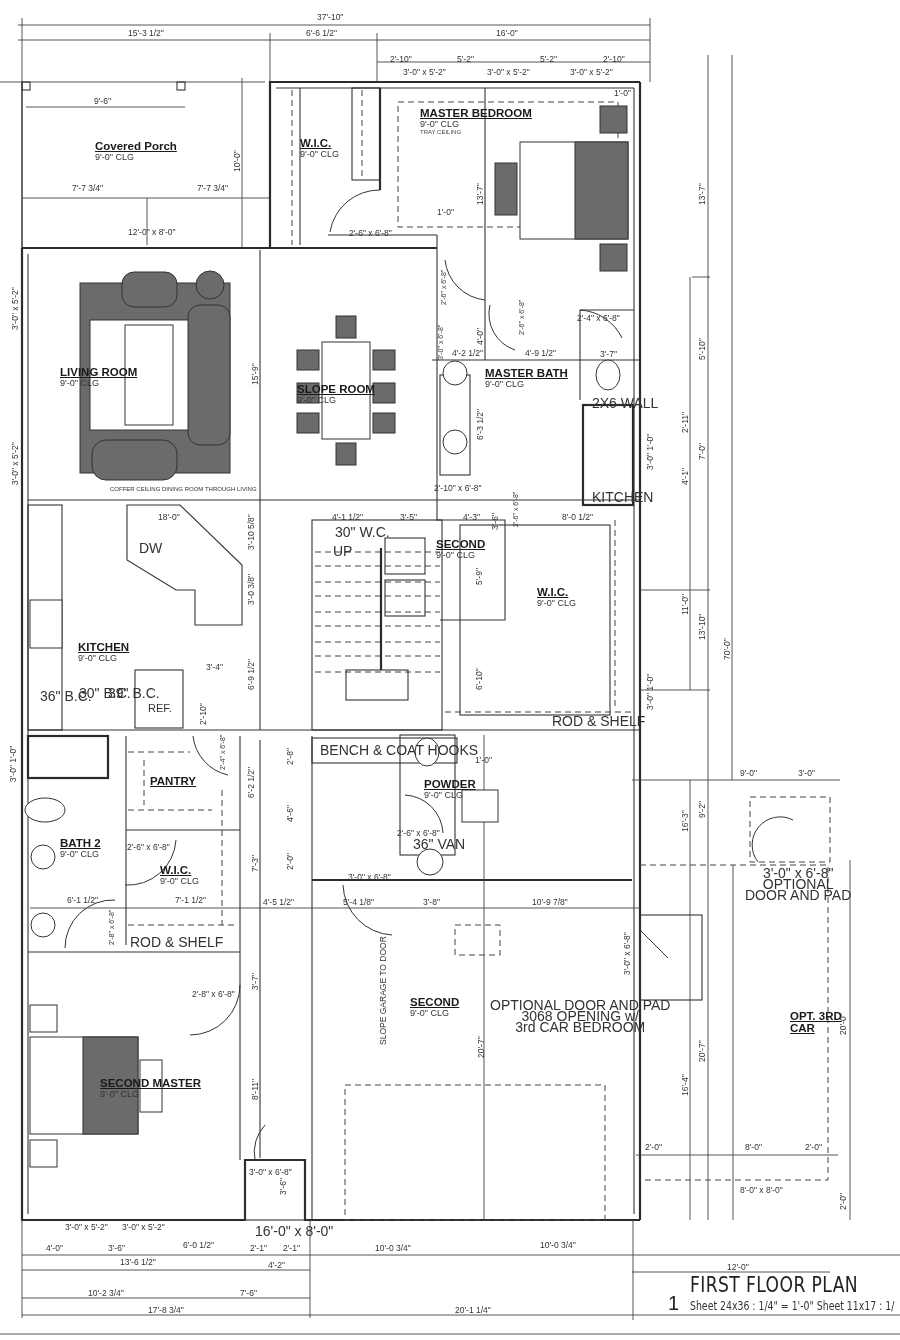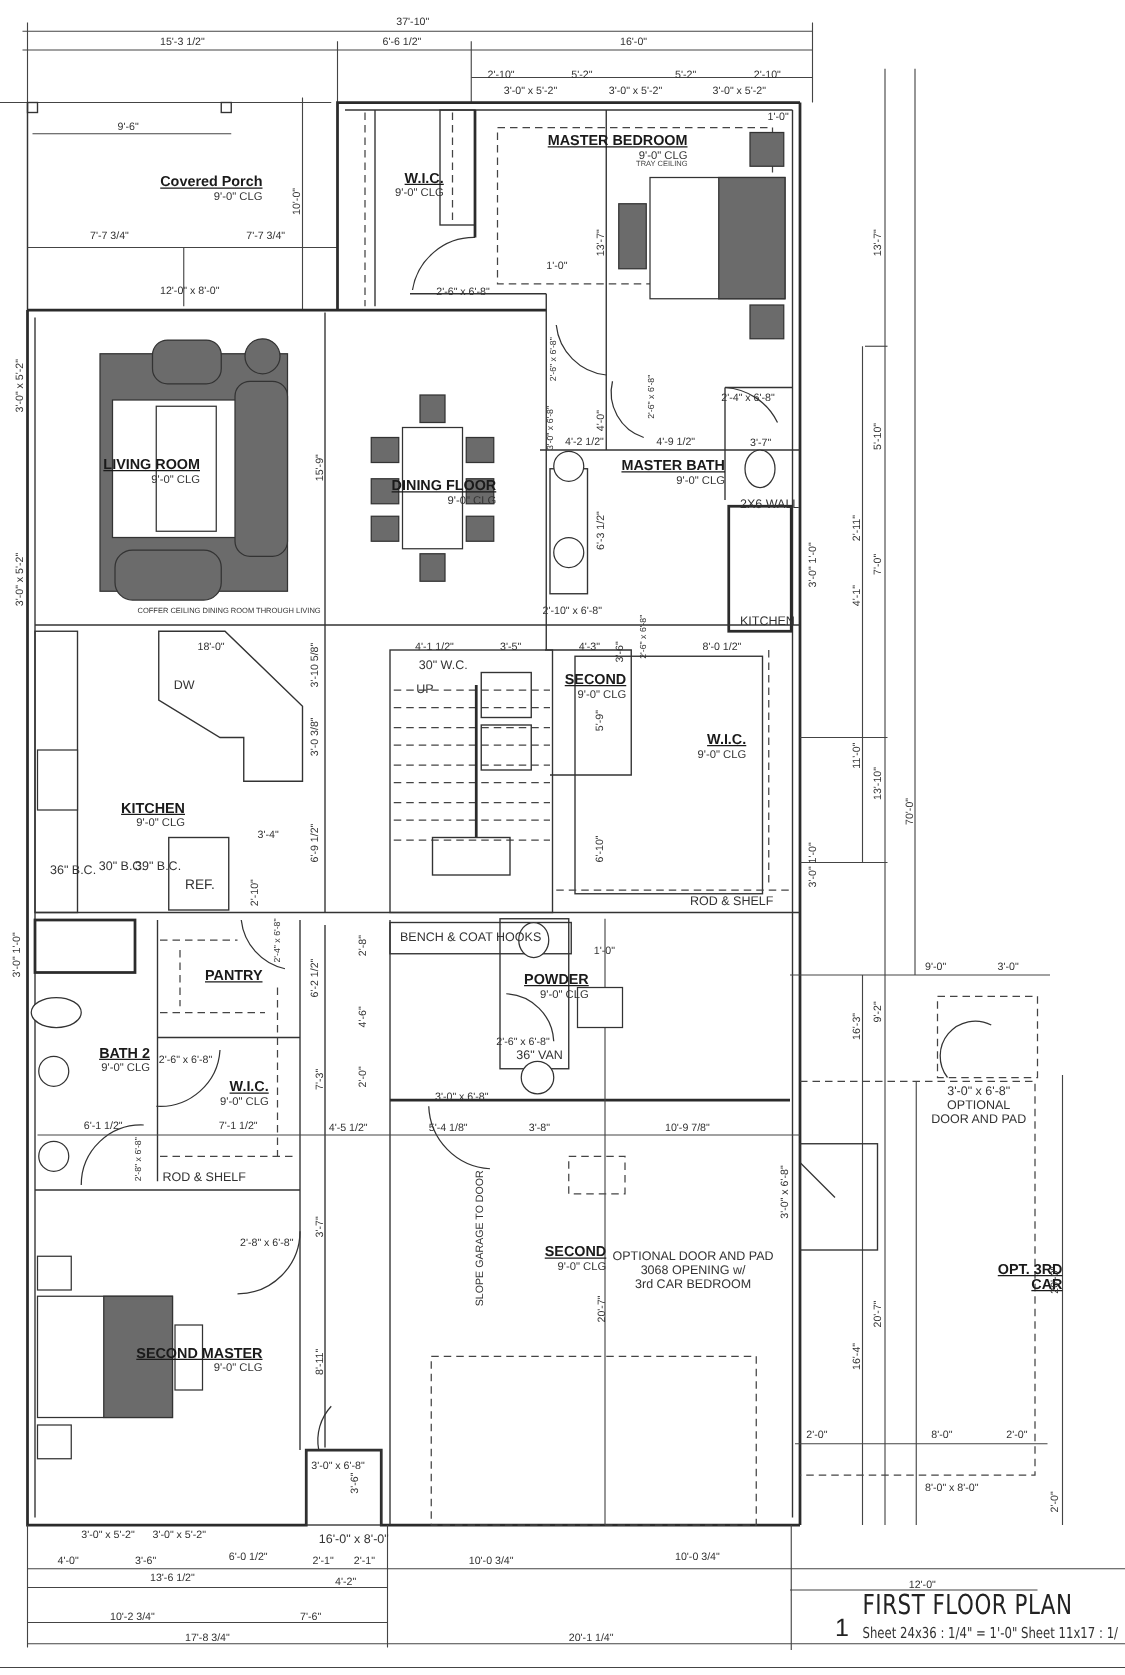--- a/index.html
+++ b/index.html
@@ -5,27 +5,27 @@
   html, body { margin:0; padding:0; background:#ffffff; }
   body { width:900px; height:1340px; overflow:hidden; position:relative; font-family:"Liberation Sans", sans-serif; color:#222; }
   svg { position:absolute; left:0; top:0; }
   .wall { stroke:#2b2b2b; stroke-width:2.2; fill:none; }
   .wall-thin { stroke:#333; stroke-width:1.1; fill:none; }
   .dim { stroke:#444; stroke-width:0.9; fill:none; }
   .dash { stroke:#444; stroke-width:1; fill:none; stroke-dasharray:6 4; }
   .door { stroke:#333; stroke-width:1; fill:none; }
   .furn { fill:#6b6b6b; stroke:#333; stroke-width:1; }
   .furn-light { fill:#ffffff; stroke:#333; stroke-width:1; }
-  .lbl { position:absolute; text-align:right; white-space:nowrap; }
+  .lbl { position:absolute; text-align:left; white-space:nowrap; }
   .room-name { font-weight:bold; font-size:11.5px; text-decoration:underline; color:#1a1a1a; }
   .room-clg { font-size:9px; color:#333; }
   .dimtxt { position:absolute; font-size:8.5px; color:#333; white-space:nowrap; }
   .vert { transform:rotate(-90deg); transform-origin:left top; }
   .small { font-size:6px; color:#444; }
-  .note { position:absolute; font-size:10px; color:#333; text-align:center; white-space:nowrap; line-height:11px; }
+  .note { position:absolute; font-size:14px; color:#333; text-align:center; white-space:nowrap; line-height:11px; }
   .title-block { position:absolute; left:690px; top:1272px; }
   .title-main { font-family:"DejaVu Sans", sans-serif; font-size:22px; letter-spacing:0.5px; color:#222; transform:scaleX(0.78); transform-origin:left; white-space:nowrap; }
   .title-sub { font-family:"DejaVu Sans", sans-serif; font-size:12px; color:#333; transform:scaleX(0.78); transform-origin:left; white-space:nowrap; margin-top:2px; }
   .title-num { position:absolute; left:668px; top:1292px; font-size:20px; color:#222; }
 </style>
 </head>
 <body>
 
 <svg width="900" height="1340" viewBox="0 0 900 1340" xmlns="http://www.w3.org/2000/svg">
 
@@ -242,21 +242,21 @@
 <div class="lbl" style="left:420px;top:107px;width:130px;">
   <div class="room-name">MASTER BEDROOM</div>
   <div class="room-clg">9'-0" CLG</div>
   <div class="small">TRAY CEILING</div>
 </div>
 <div class="lbl" style="left:60px;top:366px;width:100px;">
   <div class="room-name">LIVING ROOM</div>
   <div class="room-clg">9'-0" CLG</div>
 </div>
 <div class="lbl" style="left:297px;top:383px;width:100px;">
-  <div class="room-name">DINING FLOOR</div>
+  <div class="room-name">SLOPE ROOM</div>
   <div class="room-clg">9'-0" CLG</div>
 </div>
 <div class="lbl" style="left:485px;top:367px;width:95px;">
   <div class="room-name">MASTER BATH</div>
   <div class="room-clg">9'-0" CLG</div>
 </div>
 <div class="lbl" style="left:78px;top:641px;width:70px;">
   <div class="room-name">KITCHEN</div>
   <div class="room-clg">9'-0" CLG</div>
 </div>
@@ -264,21 +264,21 @@
   <div class="room-name">SECOND</div>
   <div class="room-clg">9'-0" CLG</div>
 </div>
 <div class="lbl" style="left:537px;top:586px;width:60px;">
   <div class="room-name">W.I.C.</div>
   <div class="room-clg">9'-0" CLG</div>
 </div>
 <div class="lbl" style="left:150px;top:775px;width:60px;">
   <div class="room-name">PANTRY</div>
 </div>
-<div class="lbl" style="left:411px;top:778px;width:60px;">
+<div class="lbl" style="left:400px;top:778px;width:60px;padding-left:24px;">
   <div class="room-name">POWDER</div>
   <div class="room-clg">9'-0" CLG</div>
 </div>
 <div class="lbl" style="left:60px;top:837px;width:60px;">
   <div class="room-name">BATH 2</div>
   <div class="room-clg">9'-0" CLG</div>
 </div>
 <div class="lbl" style="left:160px;top:864px;width:55px;">
   <div class="room-name">W.I.C.</div>
   <div class="room-clg">9'-0" CLG</div>

